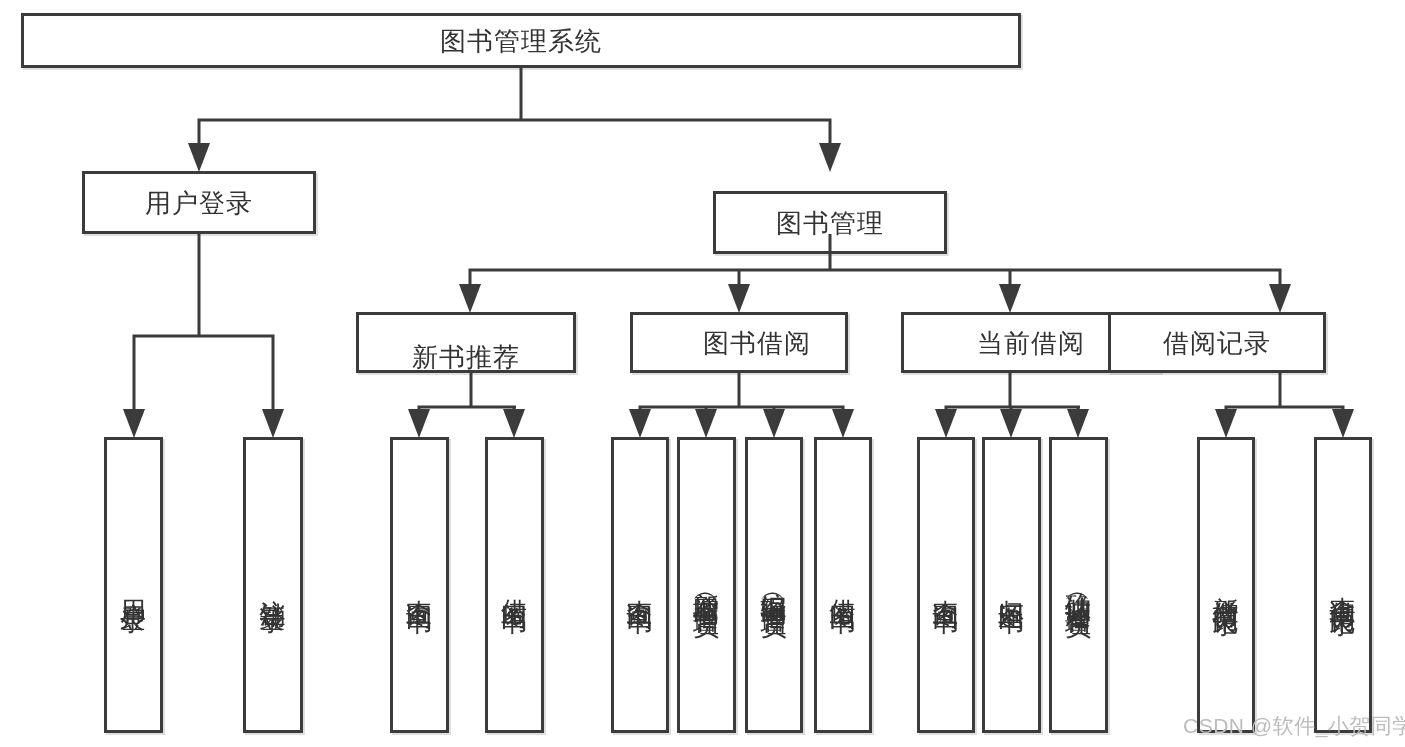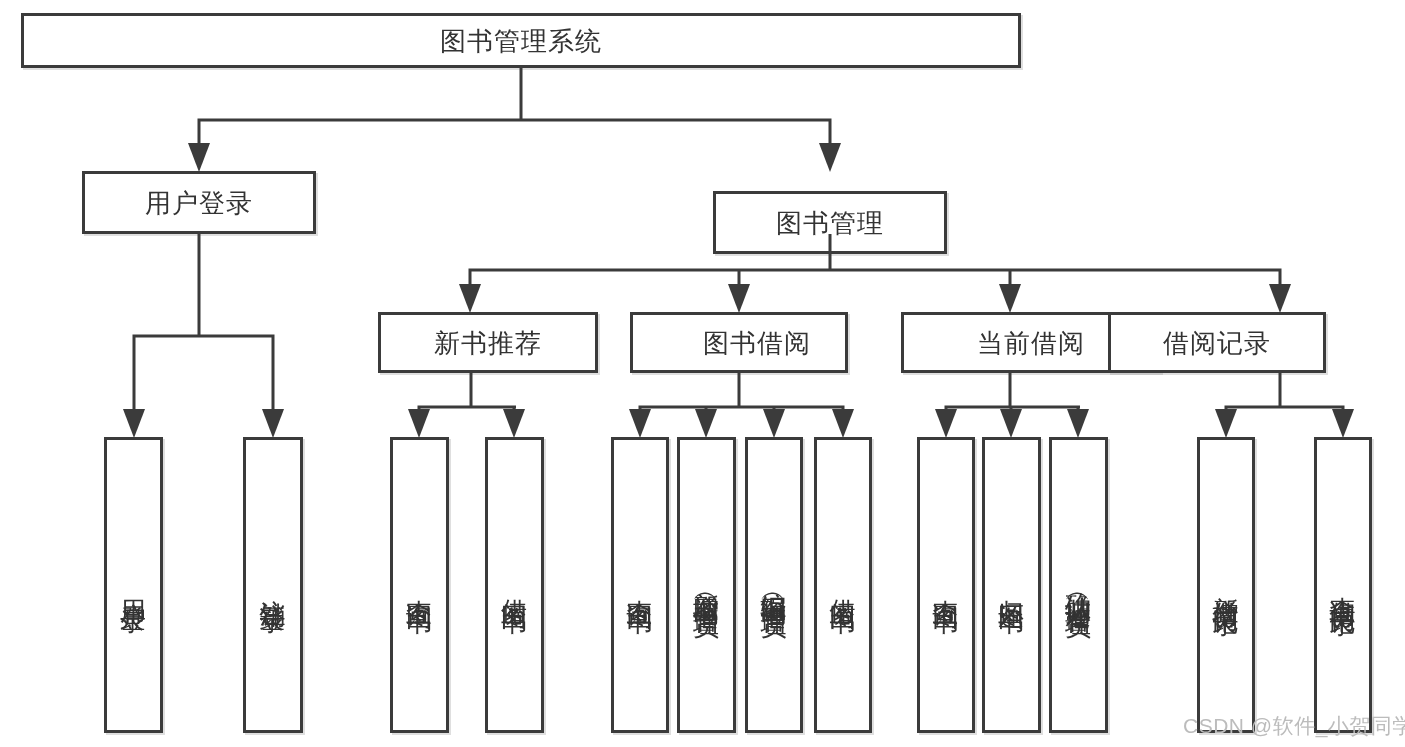--- a/index.html
+++ b/index.html
@@ -85,21 +85,21 @@
     <span class="label">图书管理系统</span>
   </div>
 
   <div class="box h" style="left:82px;top:171px;width:234px;height:63px;">
     <span class="label">用户登录</span>
   </div>
   <div class="box h" style="left:713px;top:171px;width:234px;height:63px;margin-top:20px;">
     <span class="label">图书管理</span>
   </div>
 
-  <div class="box h" style="left:378px;top:312px;width:220px;height:61px;">
+  <div class="box h" style="left:356px;top:312px;width:220px;height:61px;align-items:flex-end;">
     <span class="label">新书推荐</span>
   </div>
   <div class="box h" style="left:630px;top:312px;width:218px;height:61px;padding-left:36px;">
     <span class="label">图书借阅</span>
   </div>
   <div class="box h" style="left:901px;top:312px;width:260px;height:61px;">
     <span class="label">当前借阅</span>
   </div>
   <div class="box h" style="left:1108px;top:312px;width:218px;height:61px;">
     <span class="label">借阅记录</span>

